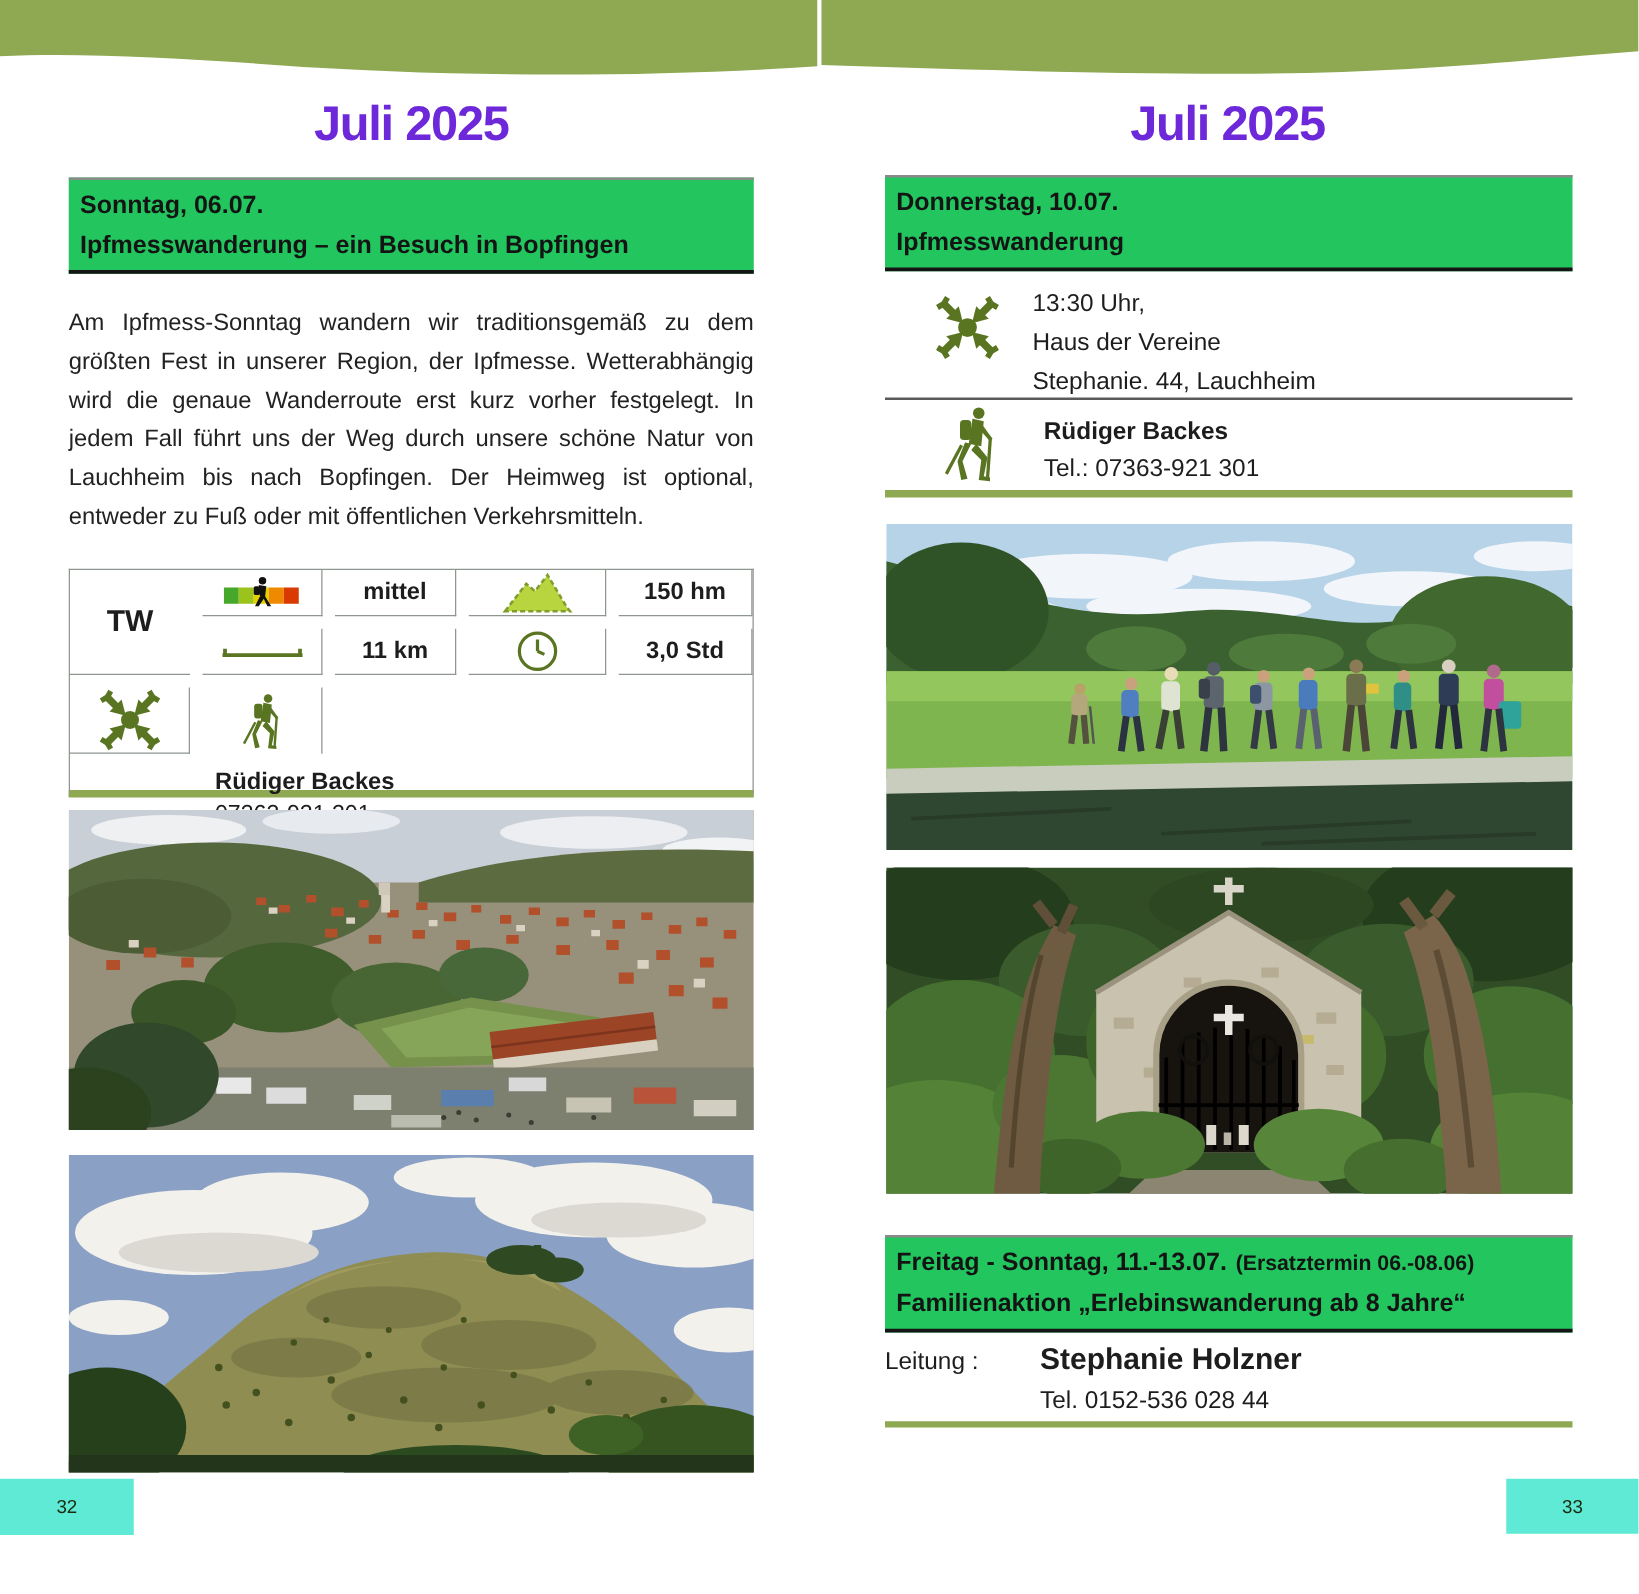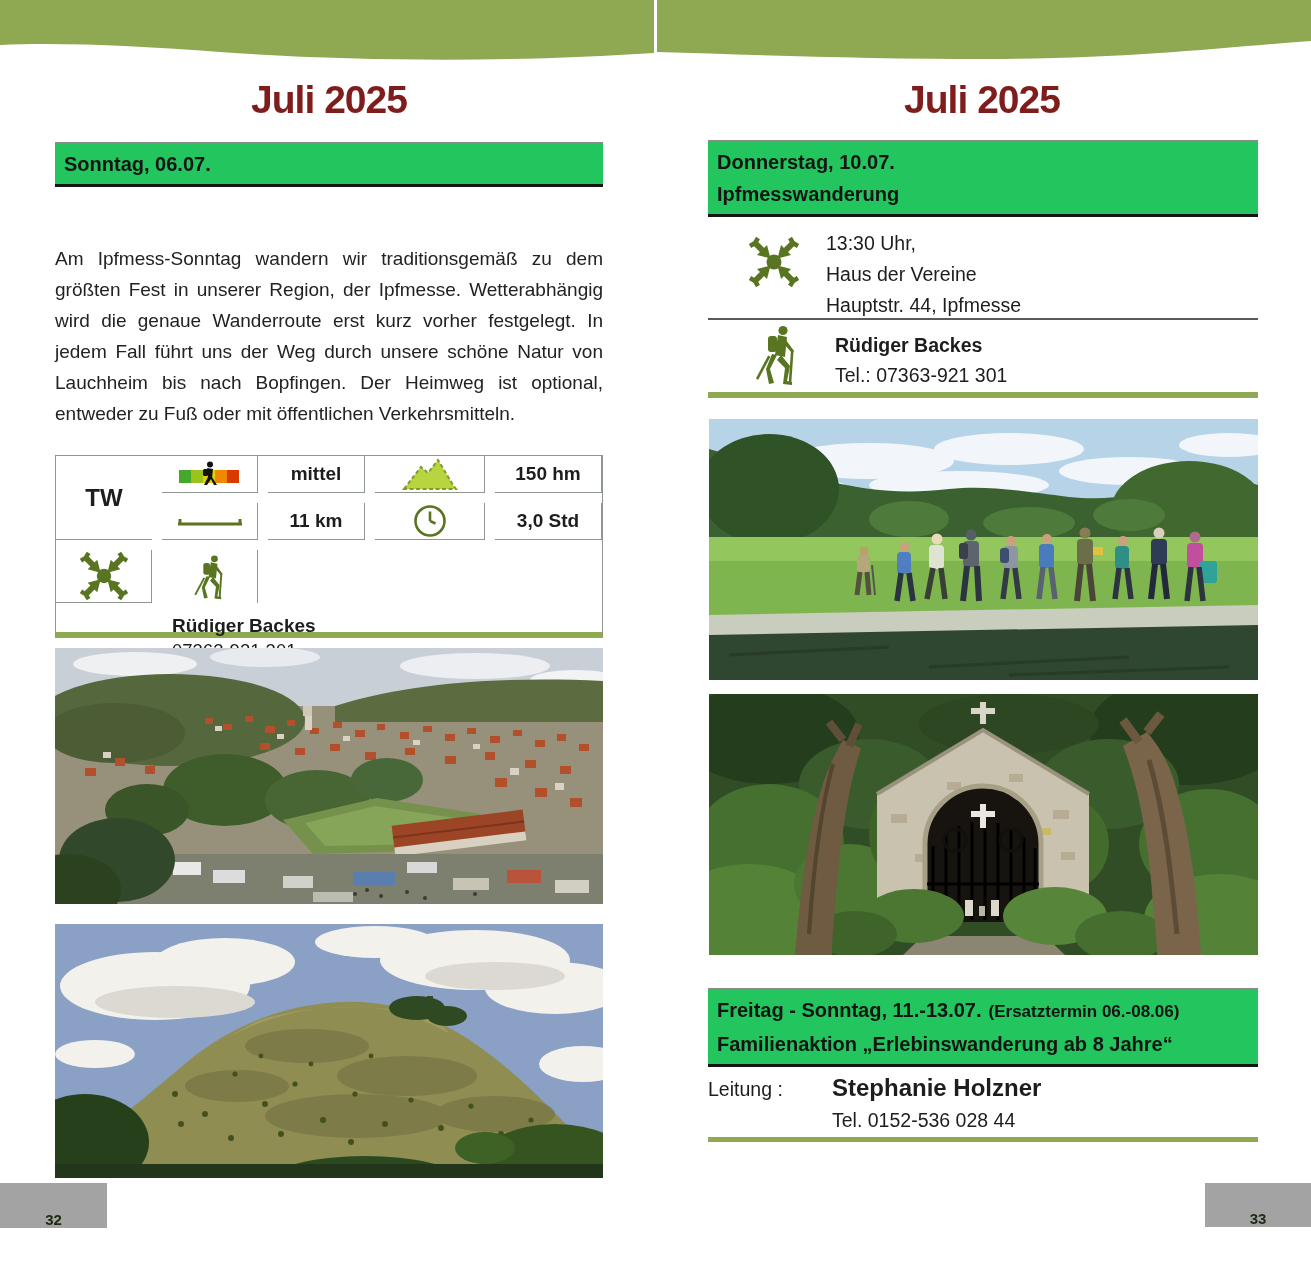--- a/index.html
+++ b/index.html
@@ -1,21 +1,21 @@
 <!DOCTYPE html>
 <html lang="de"><head>
 <meta charset="utf-8">
 <style>
   html,body{margin:0;padding:0;background:#fff;}
   .sheet{position:relative;width:1311px;height:1275px;background:#fff;overflow:hidden;
          font-family:"Liberation Sans",sans-serif;color:#1d1d1d;}
   svg{display:block;}
   .banner{position:absolute;top:0;}
   .month{position:absolute;top:78px;width:548px;text-align:center;
-         font-size:39px;font-weight:bold;color:#7f1d1d;letter-spacing:-1px;}
+         font-size:39px;font-weight:bold;color:#6d28d9;letter-spacing:-1px;}
   .month.left{left:55px;} .month.right{left:708px;}
   .evhdr{position:absolute;box-sizing:border-box;background:#22c55e;
          border-top:2px solid #8a8a8a;border-bottom:3px solid #151515;
          padding:4px 9px;font-weight:bold;font-size:20px;line-height:32px;color:#141414;}
   .evhdr .hdr-note{font-size:17px;margin-left:7px;text-align:center;}
   .desc{position:absolute;left:55px;top:224px;width:548px;font-size:19px;line-height:31px;
         text-align:justify;color:#222;}
   
   .infotable{position:absolute;left:55px;top:455px;width:548px;height:183px;box-sizing:border-box;
              border:1px solid #8f968f;border-bottom:6px solid #8EA952;display:grid;
@@ -36,22 +36,22 @@
   .meet-lines span{display:block;}
   .leader-lines{position:absolute;left:127px;top:110px;font-size:19.5px;line-height:30px;}
   .leader-lines span{display:block;}
   .icon-abs{position:absolute;}
   .photo{position:absolute;}
   .leitung{position:absolute;left:708px;top:1072px;width:550px;font-size:19.5px;line-height:31px;}
   .leitung .lab{display:inline-block;width:124px;}
   .leitung .nm{font-weight:bold;font-size:24px;}
   .leitung .tel{margin-left:124px;}
   .greenbar2{position:absolute;left:708px;top:1137px;width:550px;height:5px;background:#8EA952;}
-  .pagenum{position:absolute;top:1183px;height:45px;background:#a3a3a3;display:flex;
-           align-items:flex-end;justify-content:center;font-size:15px;font-weight:bold;color:#1c2a10;}
+  .pagenum{position:absolute;top:1183px;height:45px;background:#5eead4;display:flex;
+           align-items:center;justify-content:center;font-size:15px;font-weight:normal;color:#1c2a10;}
   .pagenum.pl{left:0;width:107px;}
   .pagenum.pr{left:1205px;width:106px;top:1183px;height:44px;}
   .hidden-defs{position:absolute;width:0;height:0;overflow:hidden;}
 </style>
 </head>
 <body>
 
 <div class="sheet">
 
   <svg class="hidden-defs" aria-hidden="true">
@@ -109,20 +109,21 @@
   </svg>
   <svg class="banner" style="left:657px;" width="654" height="64" viewBox="0 0 654 64">
     <path d="M0,0 H654 V41 C560,48 470,59 330,59 C210,59 100,55 0,52 Z" fill="#8EA952"></path>
   </svg>
 
   <div>
     <div class="month left">Juli 2025</div>
 
     <div class="evhdr" style="left:55px;top:142px;width:548px;">
       <div>Sonntag, 06.07.</div>
+      <div>Ipfmesswanderung – ein Besuch in Bopfingen</div>
     </div>
 
     <p class="desc">Am Ipfmess-Sonntag wandern wir traditionsgemäß zu dem größten Fest in unserer Region, der Ipfmesse. Wetterabhängig wird die genaue Wanderroute erst kurz vorher festgelegt. In jedem Fall führt uns der Weg durch unsere schöne Natur von Lauchheim bis nach Bopfingen. Der Heimweg ist optional, entweder zu Fuß oder mit öffentlichen Verkehrsmitteln.</p>
 
     <div class="infotable">
       <div class="cell bR bB">
         <svg width="62" height="26" viewBox="0 0 62 26">
             <use href="#sym-diff"></use>
           </svg>
       </div>
@@ -329,21 +330,21 @@
       <div>Ipfmesswanderung</div>
     </div>
 
     <div class="meetblock">
       <svg class="icon-abs" style="left:40px;top:16px;" width="52" height="52" viewBox="0 0 52 52">
           <use href="#sym-meet"></use>
         </svg>
       <div class="meet-lines">
         <span>13:30 Uhr,</span>
         <span>Haus der Vereine</span>
-        <span>Hauptstr. 44, Ipfmesse</span>
+        <span>Stephanie. 44, Lauchheim</span>
       </div>
       <div class="sep"></div>
       <svg class="icon-abs" style="left:46px;top:104px;" width="46" height="62" viewBox="0 0 42 62">
           <use href="#sym-hiker"></use>
         </svg>
       <div class="leader-lines">
         <span class="bold">Rüdiger Backes</span>
         <span>Tel.: 07363-921 301</span>
       </div>
       <div class="bar"></div>

